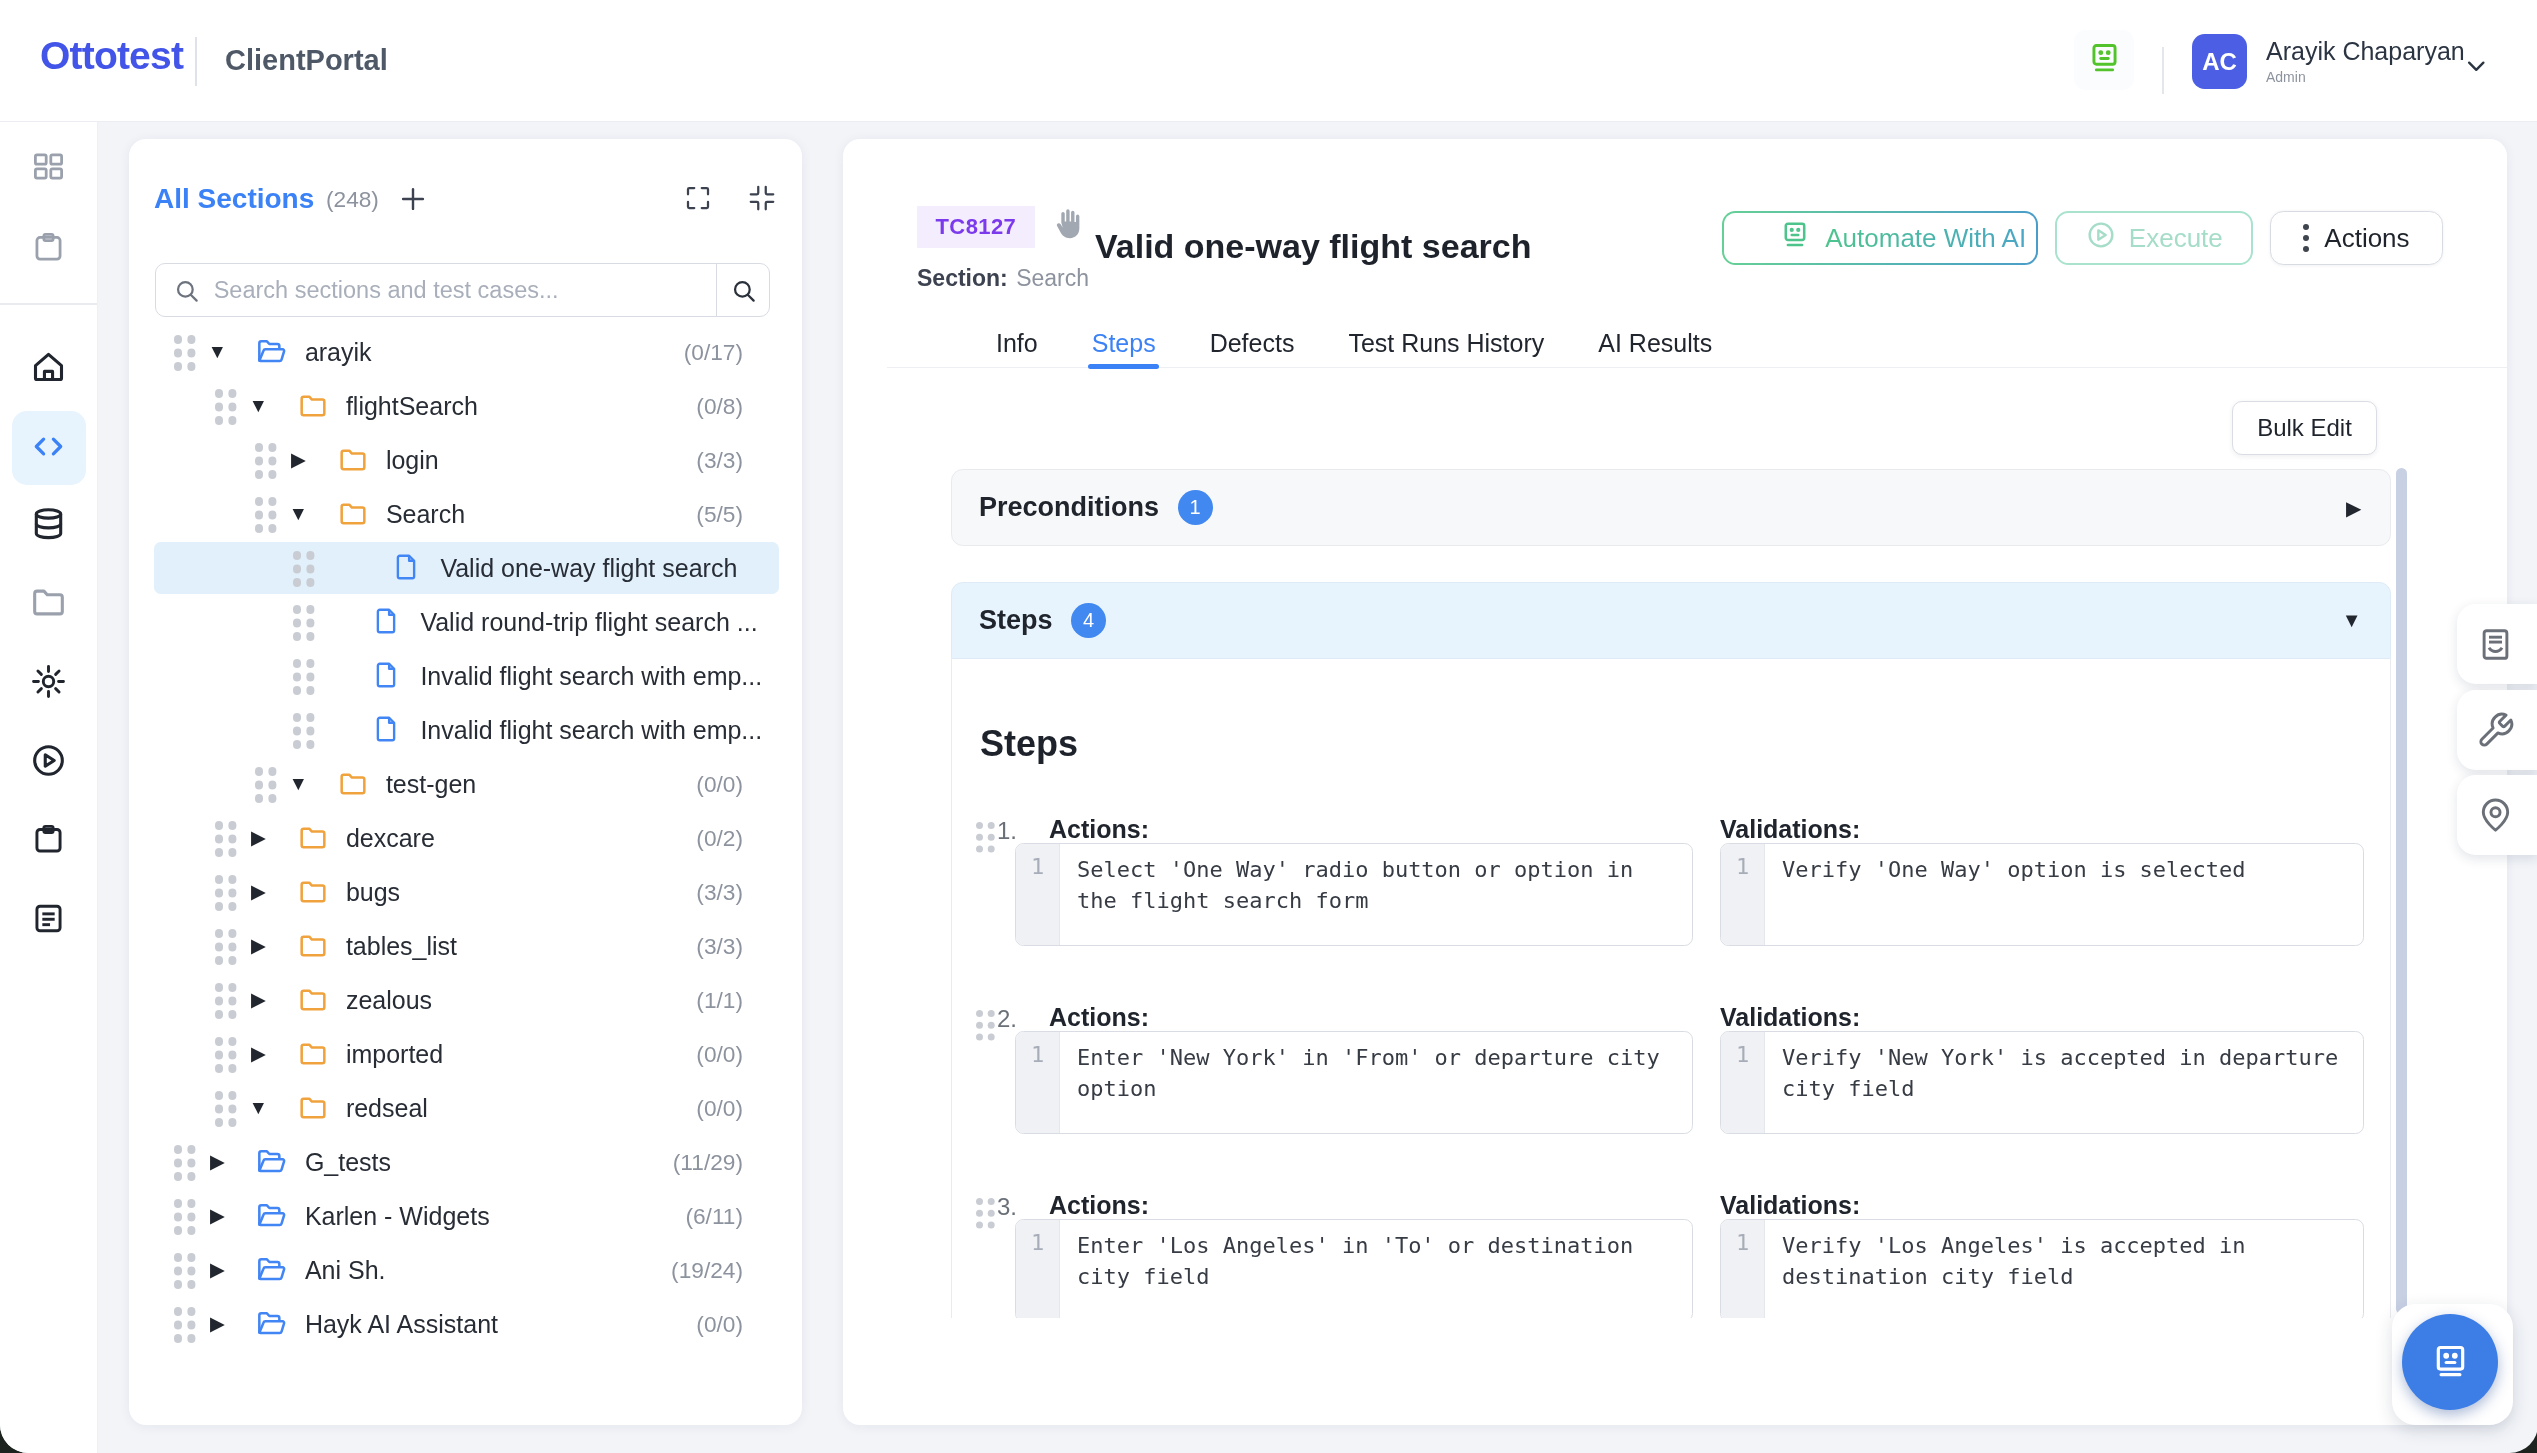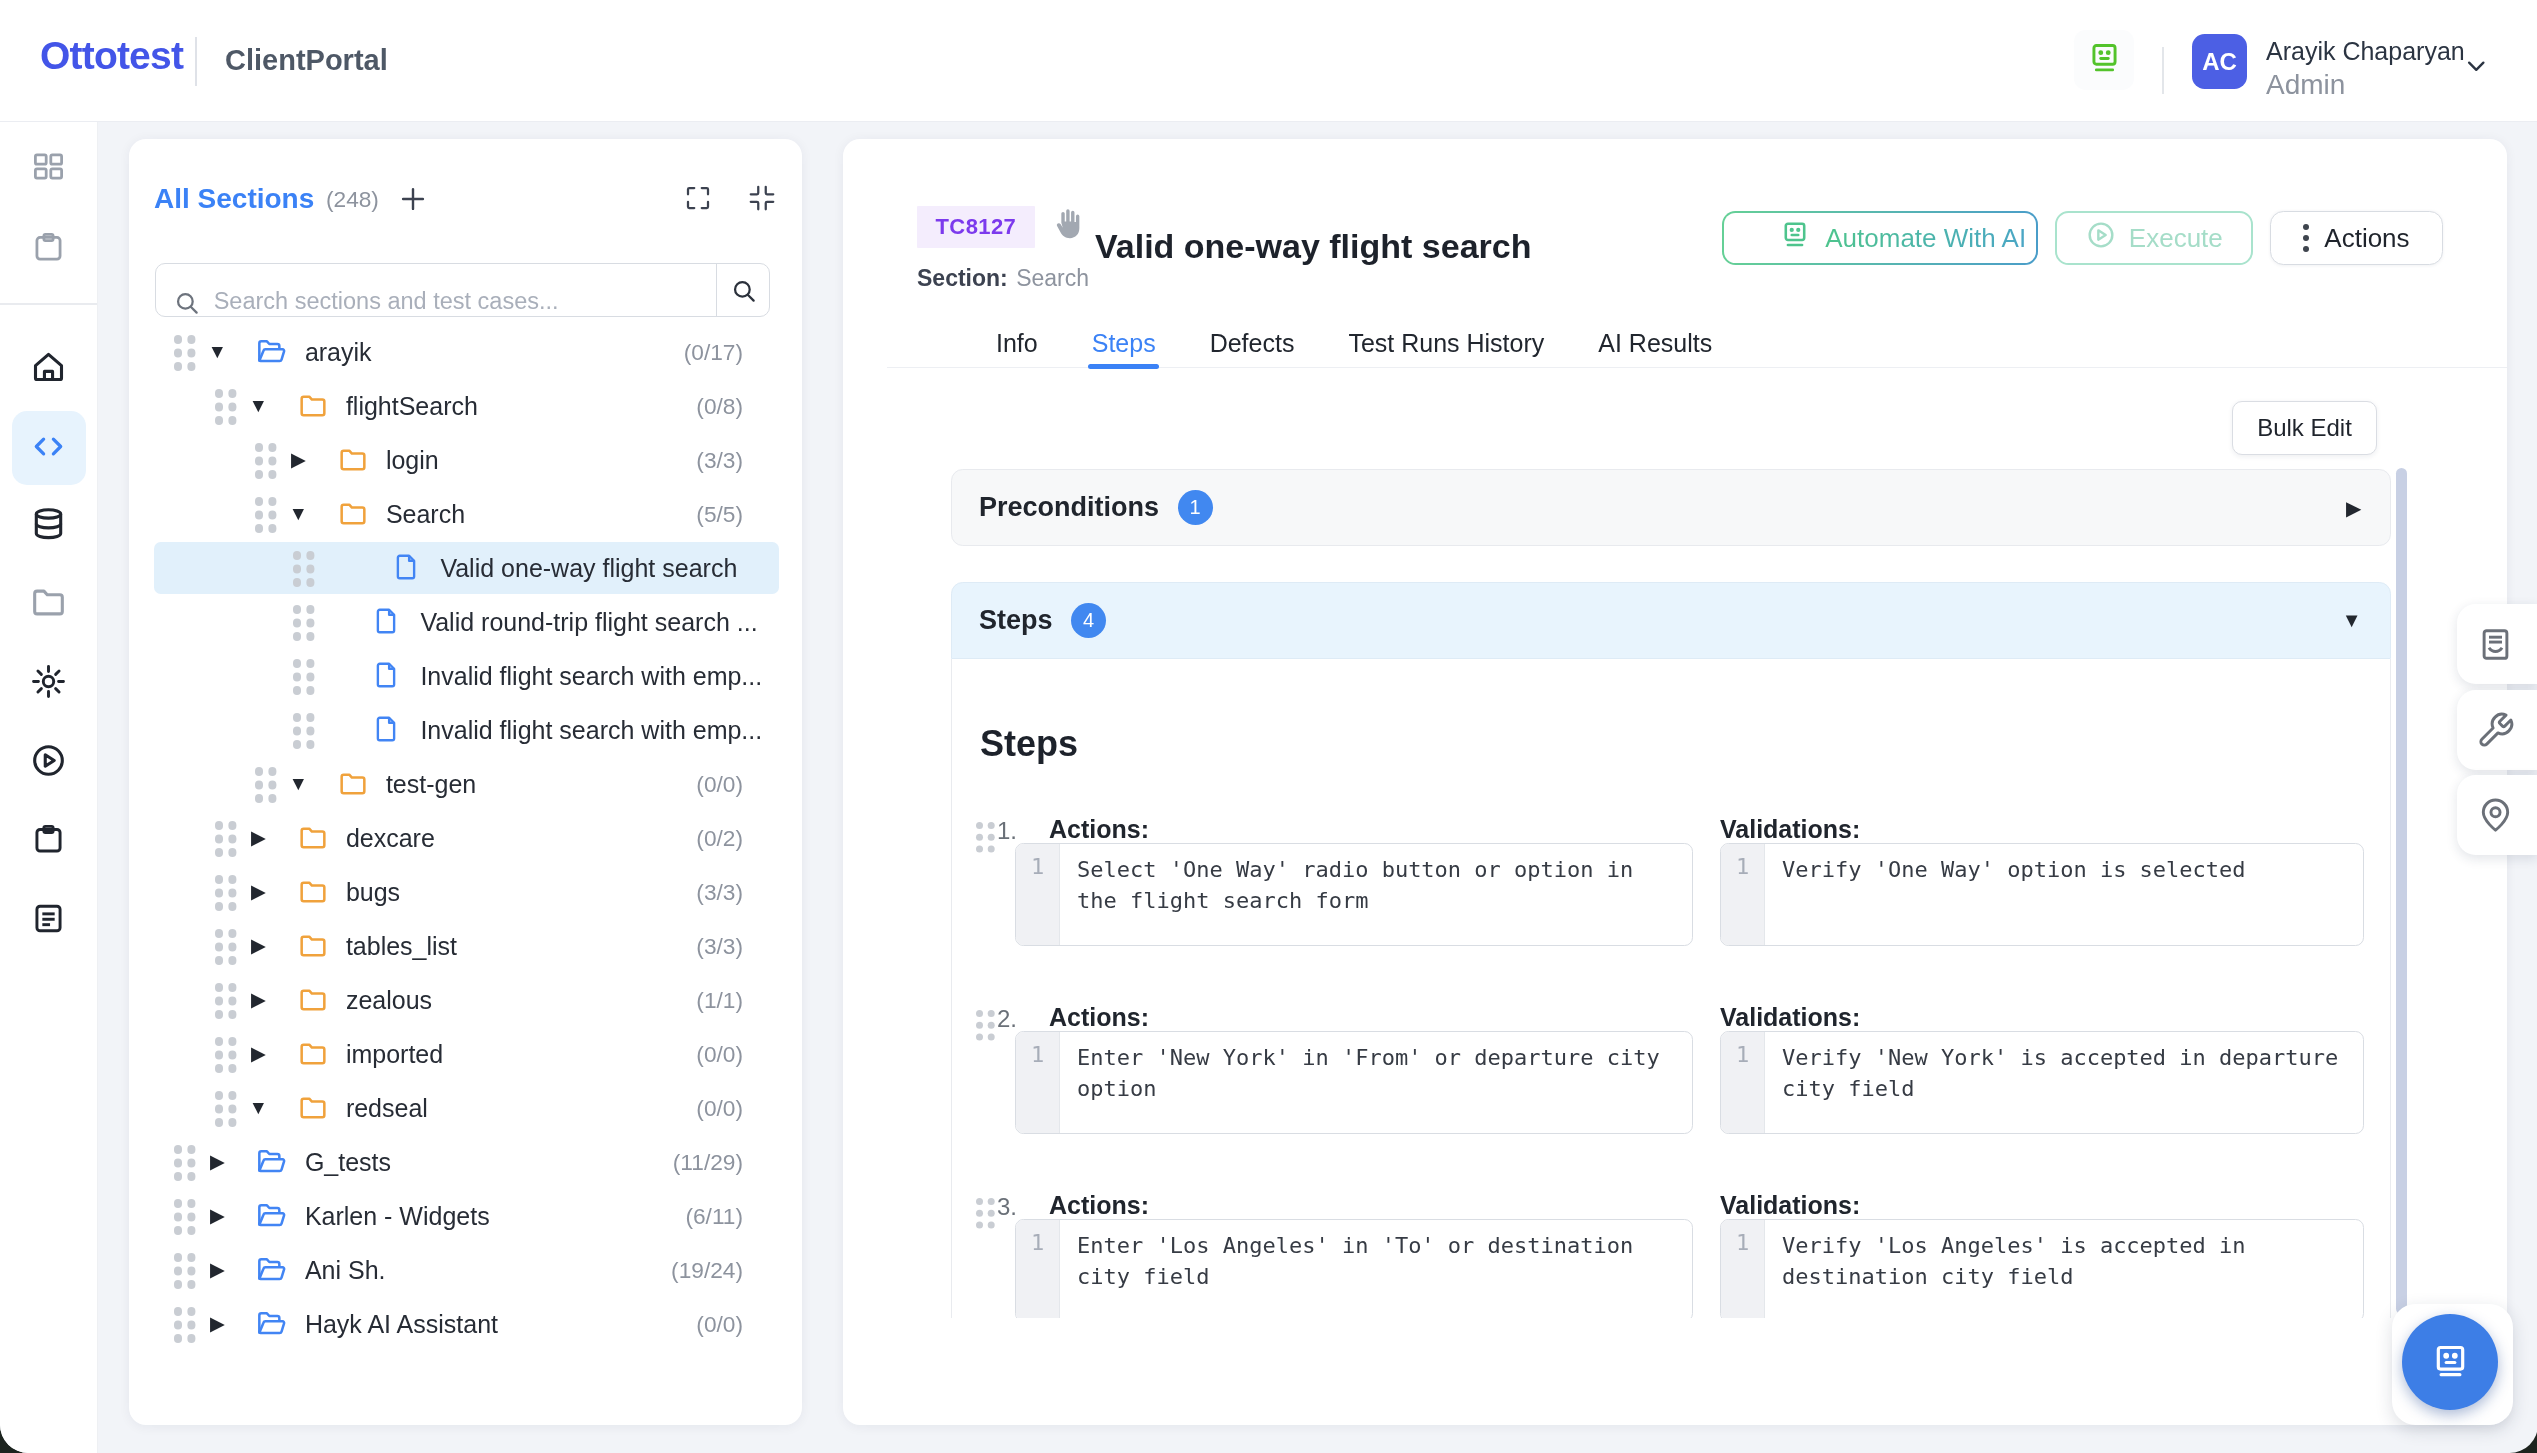--- a/index.html
+++ b/index.html
@@ -9,40 +9,40 @@
 
   
   .topbar{position:absolute;left:0;top:0;width:2538px;height:121px;background:#fff;border-bottom:1.7px solid #ebedf2;z-index:30;}
   .logo{position:absolute;left:40px;top:34px;font-size:39px;font-weight:bold;color:#4355e8;letter-spacing:-0.8px;}
   .logo-divider{position:absolute;left:195px;top:37px;width:1.7px;height:49px;background:#dfe2e8;}
   .portal-name{position:absolute;left:225px;top:44px;font-size:29px;font-weight:bold;color:#4e5866;}
   .robot-btn{position:absolute;left:2074px;top:30px;width:60px;height:60px;border-radius:11.7px;display:flex;align-items:center;justify-content:center;background:#fbfcfd;}
   .topbar-divider{position:absolute;left:2162px;top:47px;width:1.7px;height:47px;background:#e3e6ea;}
   .avatar{position:absolute;left:2192px;top:34px;width:55px;height:55px;border-radius:12.6px;background:#4c5fe4;color:#fff;display:flex;align-items:center;justify-content:center;font-size:24px;font-weight:bold;}
   .user-name{position:absolute;left:2266px;top:37px;font-size:25px;color:#2b3442;white-space:nowrap;}
-  .user-role{position:absolute;left:2266px;top:69px;font-size:28px;color:#8d939e;}
+  .user-role{position:absolute;left:2266px;top:69px;font-size:14px;color:#8d939e;}
   .user-chevron{position:absolute;left:2462px;top:52px;}
 
   
   .rail{position:absolute;left:0;top:121px;width:97px;height:1333px;background:#fff;border-right:1.7px solid #eef0f3;z-index:20;}
   .rail-item{position:absolute;left:11.7px;width:74px;height:74px;display:flex;align-items:center;justify-content:center;border-radius:15px;}
   .rail-item.active{background:#e7f3fd;}
   .rail-divider{position:absolute;left:0;top:182px;width:97px;height:1.7px;background:#e9ebef;}
 
   
   .tree-card{position:absolute;left:129px;top:139px;width:673px;height:1286px;background:#fff;border-radius:17px;box-shadow:0 1.7px 11.7px rgba(25,39,70,.06);z-index:10;}
   .main-card{position:absolute;left:843px;top:139px;width:1664px;height:1286px;background:#fff;border-radius:17px;box-shadow:0 1.7px 11.7px rgba(25,39,70,.06);z-index:5;}
 
   
   .tree-head{position:absolute;left:25px;top:40px;right:25px;height:40px;display:flex;align-items:center;}
   .tree-title{font-size:28px;font-weight:bold;color:#3b82f6;}
   .tree-count{font-size:22.7px;color:#8d939e;margin-left:11.7px;}
   .plus-btn{margin-left:17px;display:flex;align-items:center;}
   .tree-head-right{margin-left:auto;display:flex;align-items:center;gap:34px;}
-  .search-wrap{position:absolute;left:26px;top:124px;width:613px;height:52px;border:1.7px solid #d8dce2;border-radius:10px;display:flex;align-items:flex-end;background:#fff;}
+  .search-wrap{position:absolute;left:26px;top:124px;width:613px;height:52px;border:1.7px solid #d8dce2;border-radius:10px;display:flex;align-items:center;background:#fff;}
   .search-wrap input{border:none;outline:none;flex:1;font-size:23.5px;color:#3a3f46;font-family:"Liberation Sans",sans-serif;background:transparent;}
   .search-wrap input::placeholder{color:#a9afba;}
   .search-ico-left{margin:0 11.7px 0 17px;display:flex;}
   .search-btn{width:52px;height:100%;border-left:1.7px solid #d8dce2;display:flex;align-items:center;justify-content:center;}
 
   .tree-list{position:absolute;left:0;top:186px;right:0;}
   .tree-row{height:54px;display:flex;align-items:center;position:relative;}
   .tree-row>*{position:relative;z-index:1;}
   .tree-row.selected::before{content:"";position:absolute;left:25px;right:23.5px;top:0.8px;bottom:0.8px;background:#e1f0fb;border-radius:6.7px;z-index:0;}
   .lvl0{padding-left:45px;} .lvl1{padding-left:86px;} .lvl2{padding-left:126px;} .lvl3{padding-left:164px;}

